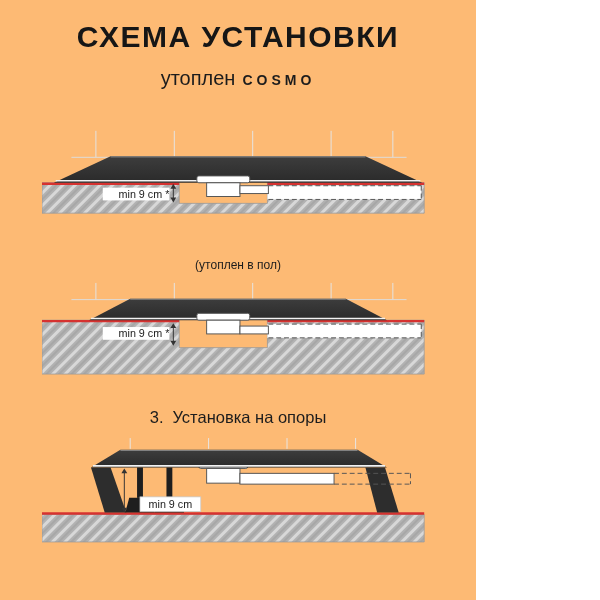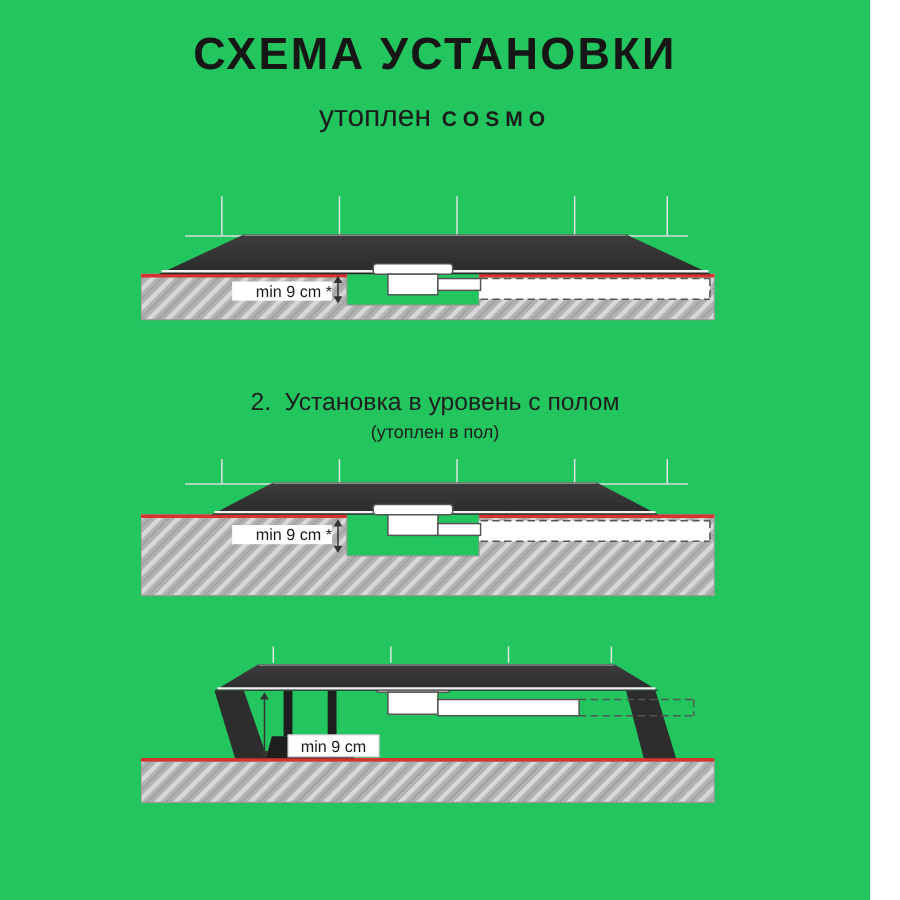--- a/index.html
+++ b/index.html
@@ -1,17 +1,17 @@
 <!DOCTYPE html>
 <html><head>
 <meta charset="utf-8">
 <style>
   html,body{margin:0;padding:0;background:#fff;}
   .page{
-    position:relative;width:580px;height:600px;background:#22c55e;
+    position:relative;width:476px;height:600px;background:#fdba74;
     font-family:"Liberation Sans",sans-serif;color:#1b1b1b;overflow:hidden;
   }
   header{padding-top:20px;text-align:center;}
   h1{
     margin:0;font-size:30px;font-weight:800;letter-spacing:1.5px;color:#161616;
     font-family:"Liberation Sans",sans-serif;
   }
   .subtitle{margin-top:13px;font-size:20px;color:#1c1c1c;}
   .subtitle .model{font-weight:700;font-size:14px;letter-spacing:4px;margin-left:7px;}
   section.step{text-align:center;}
@@ -85,23 +85,20 @@
         <polygon points="134,56 131,61 137,61" fill="#333"></polygon>
         <polygon points="134,75 131,70 137,70" fill="#333"></polygon>
       </g>
       <rect x="62" y="60" width="68" height="13" fill="#ffffff"></rect>
       <text x="130" y="70.5" text-anchor="end" font-size="11" fill="#1a1a1a">min 9 cm *</text>
     </svg>
   </section>
 
   <section class="step" id="step2">
     <div class="caption">
-      <div class="line1">
-        <span class="num">2.</span><span class="txt">Установка в уровень с полом</span>
-      </div>
       <div class="line2">(утоплен в пол)</div>
     </div>
     <svg class="illustration" viewBox="0 0 400 95" width="392" height="95">
       <g stroke="#e4e4e4" stroke-width="1">
         <line x1="55" y1="0" x2="55" y2="17"></line>
         <line x1="135" y1="0" x2="135" y2="17"></line>
         <line x1="215" y1="0" x2="215" y2="17"></line>
         <line x1="295" y1="0" x2="295" y2="17"></line>
         <line x1="358" y1="0" x2="358" y2="17"></line>
         <line x1="30" y1="17" x2="372" y2="17" stroke="#dcdcdc"></line>
@@ -129,20 +126,23 @@
         <line x1="134" y1="44" x2="134" y2="61" stroke="#333" stroke-width="1"></line>
         <polygon points="134,41 131,46 137,46" fill="#333"></polygon>
         <polygon points="134,64 131,59 137,59" fill="#333"></polygon>
       </g>
       <rect x="62" y="45" width="68" height="13" fill="#ffffff"></rect>
       <text x="130" y="55.5" text-anchor="end" font-size="11" fill="#1a1a1a">min 9 cm *</text>
     </svg>
   </section>
 
   <section class="step" id="step3">
+    <div class="caption">
+      <span class="num">3.</span><span class="txt">Установка на опоры</span>
+    </div>
     <svg class="illustration" viewBox="0 0 400 107" width="392" height="107">
       <g stroke="#e6e6e6" stroke-width="1">
         <line x1="90" y1="0" x2="90" y2="11"></line>
         <line x1="170" y1="0" x2="170" y2="11"></line>
         <line x1="250" y1="0" x2="250" y2="11"></line>
         <line x1="320" y1="0" x2="320" y2="11"></line>
       </g>
       <path d="M0,78 H390 V106 H0 Z" fill="url(#hatch)" stroke="#999" stroke-width="0.8"></path>
       <line x1="0" y1="77" x2="390" y2="77" stroke="#d63230" stroke-width="2.4"></line>
       <polygon points="50,30 70,30 86,76 64,76" fill="#2d2d2d"></polygon>

